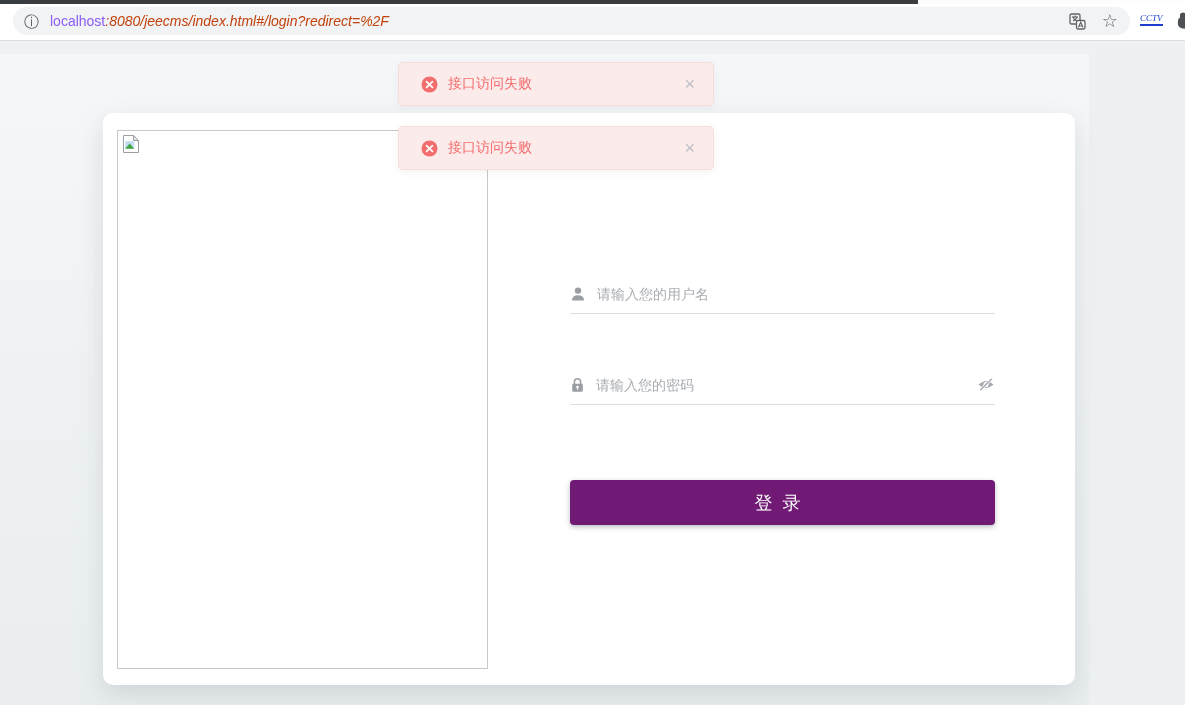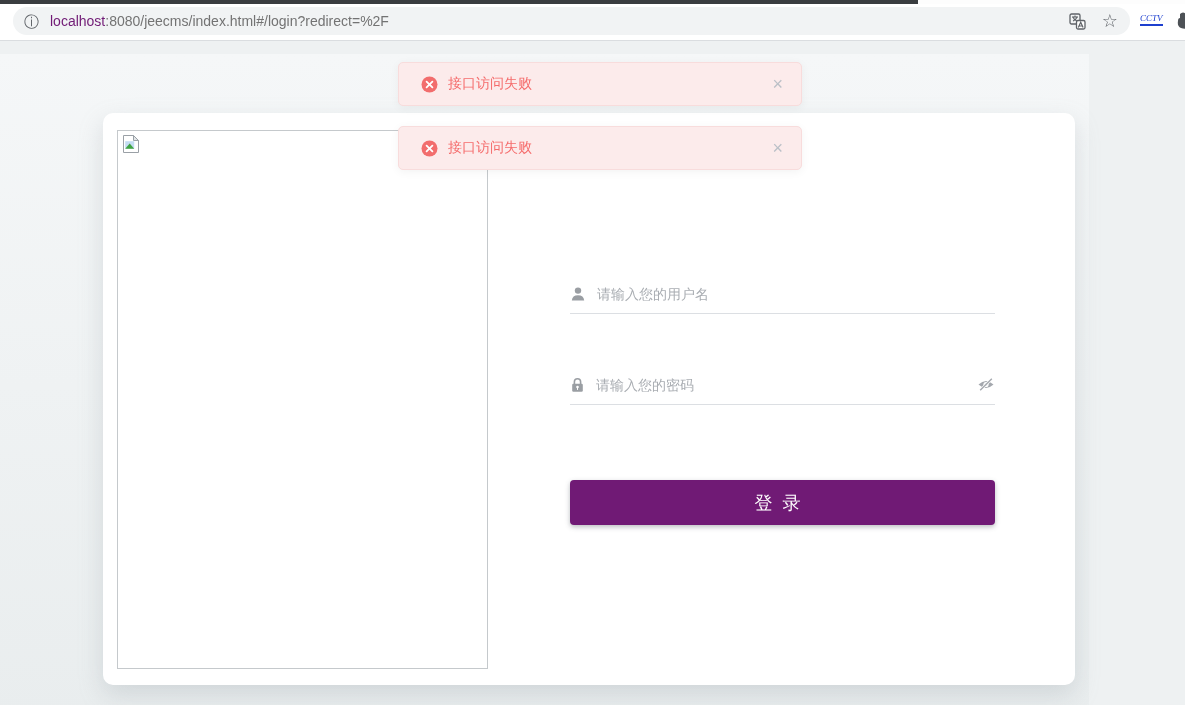--- a/index.html
+++ b/index.html
@@ -24,22 +24,22 @@
   .omnibox {
     position:absolute; top:7px; left:13px; width:1117px; height:28px;
     background:#f1f3f4; border-radius:14px;
     display:flex; align-items:center;
   }
   .info-icon {
     margin-left:11px; font-size:15px; color:#5f6368; line-height:1;
     cursor:pointer;
   }
   .url-text { margin-left:11px; font-size:14px; white-space:nowrap; }
-  .url-host { color:#701a75; }
-  .url-rest { color:#737373; }
+  .url-host { color:#8b5cf6; }
+  .url-rest { color:#c2410c;font-style:italic; }
   .omni-spacer { flex:1; }
   .translate-icon { margin-right:16px; cursor:pointer; display:flex; }
   .star-icon {
     margin-right:12px; font-size:18px; color:#5f6368; line-height:1; cursor:pointer;
   }
   .cctv-ext {
     position:absolute; top:14px; left:1140px;
     font-family:"Liberation Serif","DejaVu Serif",serif;
     font-style:italic; font-weight:normal; font-size:9px; color:#1d3fcf;
     border-bottom:2px solid #1d3fcf; line-height:1.1; cursor:pointer;
@@ -85,21 +85,21 @@
   .login-btn {
     position:absolute; left:467px; top:367px; width:425px; height:45px;
     background:#701a75; border:none; border-radius:4px;
     color:#ffffff; font-size:18px; letter-spacing:10px;
     font-family:"Liberation Sans","DejaVu Sans",sans-serif;
     cursor:pointer; box-shadow:0 2px 5px rgba(60,70,78,0.35);
   }
 
   
   .toast {
-    position:absolute; left:398px; width:404px; height:44px;
+    position:absolute; left:398px; width:316px; height:44px;
     background:#fcebeb; border:1px solid #f8dcdc; border-radius:5px;
     display:flex; align-items:center;
     box-shadow:0 2px 10px rgba(0,0,0,0.05);
     z-index:10;
   }
   .toast-1 { top:62px; }
   .toast-2 { top:126px; }
   .toast-err-icon { margin-left:22px; display:flex; }
   .toast-msg { margin-left:10px; font-size:14px; color:#f56c6c; }
   .toast-close {

